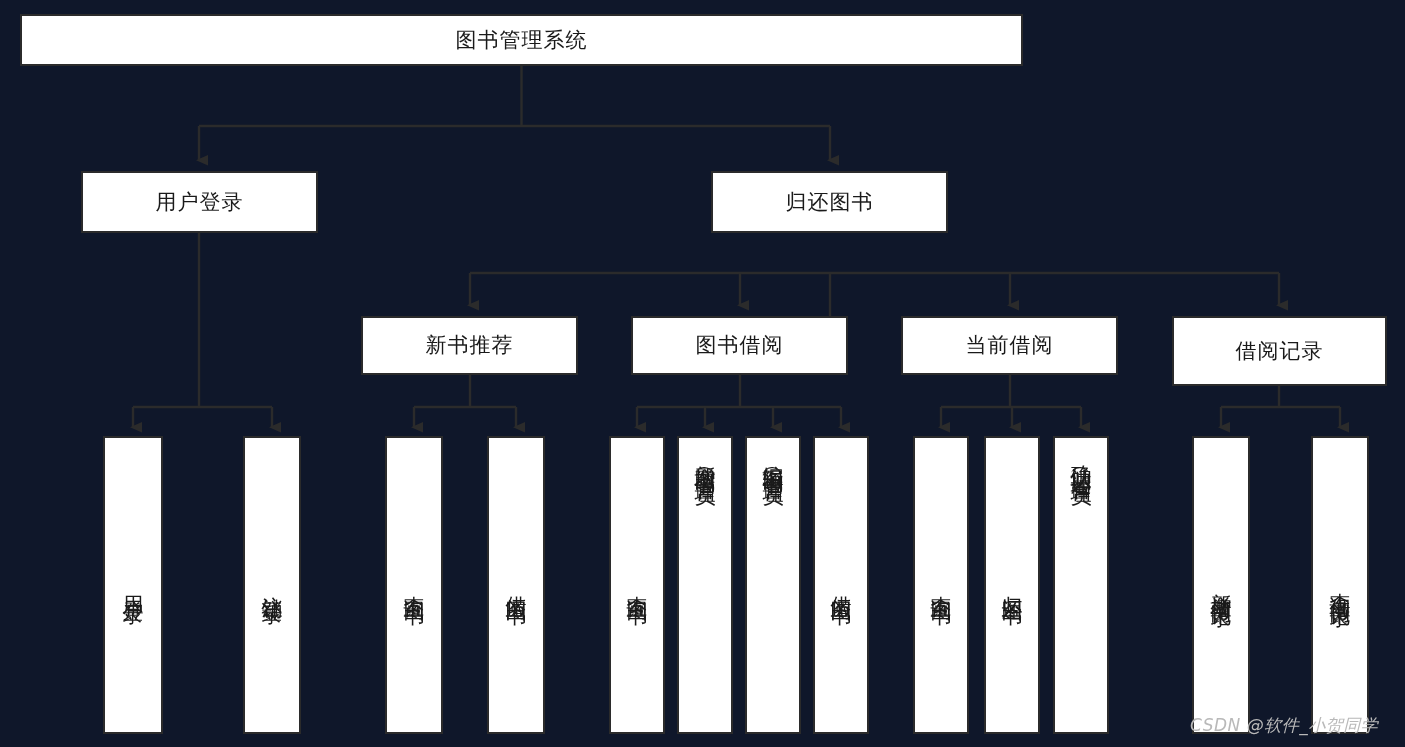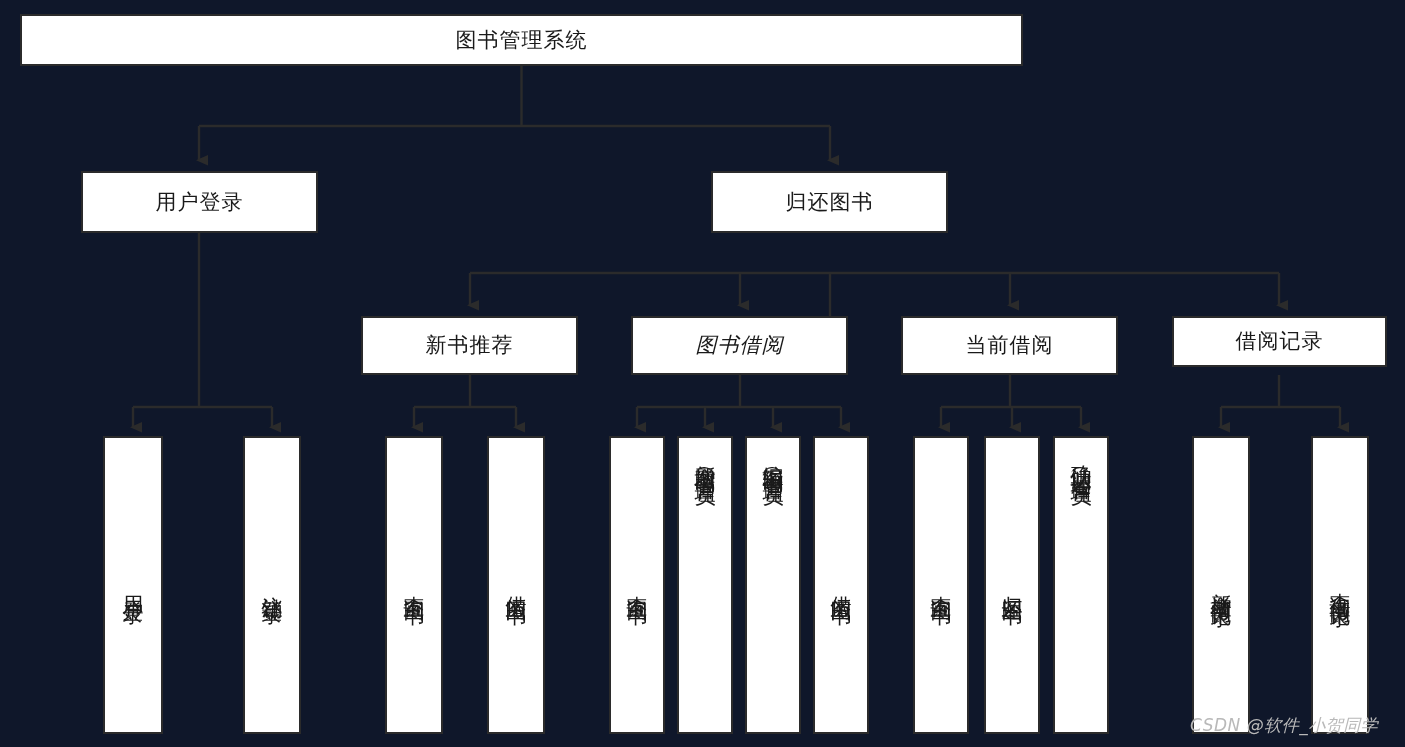--- a/index.html
+++ b/index.html
@@ -129,27 +129,27 @@
   <div class="node horizontal" id="node-l1-0" style="left: 81px; top: 171px; width: 237px; height: 62px;">
     <span class="node-label">用户登录</span>
   </div>
   <div class="node horizontal" id="node-l1-1" style="left: 711px; top: 171px; width: 237px; height: 62px;">
     <span class="node-label">归还图书</span>
   </div>
 
   <div class="node horizontal" id="node-l2-0" style="left: 361px; top: 316px; width: 217px; height: 59px;">
     <span class="node-label">新书推荐</span>
   </div>
-  <div class="node horizontal" id="node-l2-1" style="left: 631px; top: 316px; width: 217px; height: 59px; font-style: italic;">
+  <div class="node horizontal" id="node-l2-1" style="left: 631px; top: 316px; width: 217px; height: 59px;">
     <span class="node-label">图书借阅</span>
   </div>
   <div class="node horizontal" id="node-l2-2" style="left: 901px; top: 316px; width: 217px; height: 59px;">
     <span class="node-label">当前借阅</span>
   </div>
-  <div class="node horizontal" id="node-l2-3" style="left: 1172px; top: 316px; width: 215px; height: 51px;">
+  <div class="node horizontal" id="node-l2-3" style="left: 1172px; top: 316px; width: 215px; height: 70px;">
     <span class="node-label">借阅记录</span>
   </div>
 
   <div class="node vertical" id="node-leaf-0" style="left: 103px; top: 436px; width: 60px; height: 298px;">
     <span class="node-label">用户登录</span>
   </div>
   <div class="node vertical" id="node-leaf-1" style="left: 243px; top: 436px; width: 58px; height: 298px;">
     <span class="node-label">注销登录</span>
   </div>
   <div class="node vertical" id="node-leaf-2" style="left: 385px; top: 436px; width: 58px; height: 298px;">

